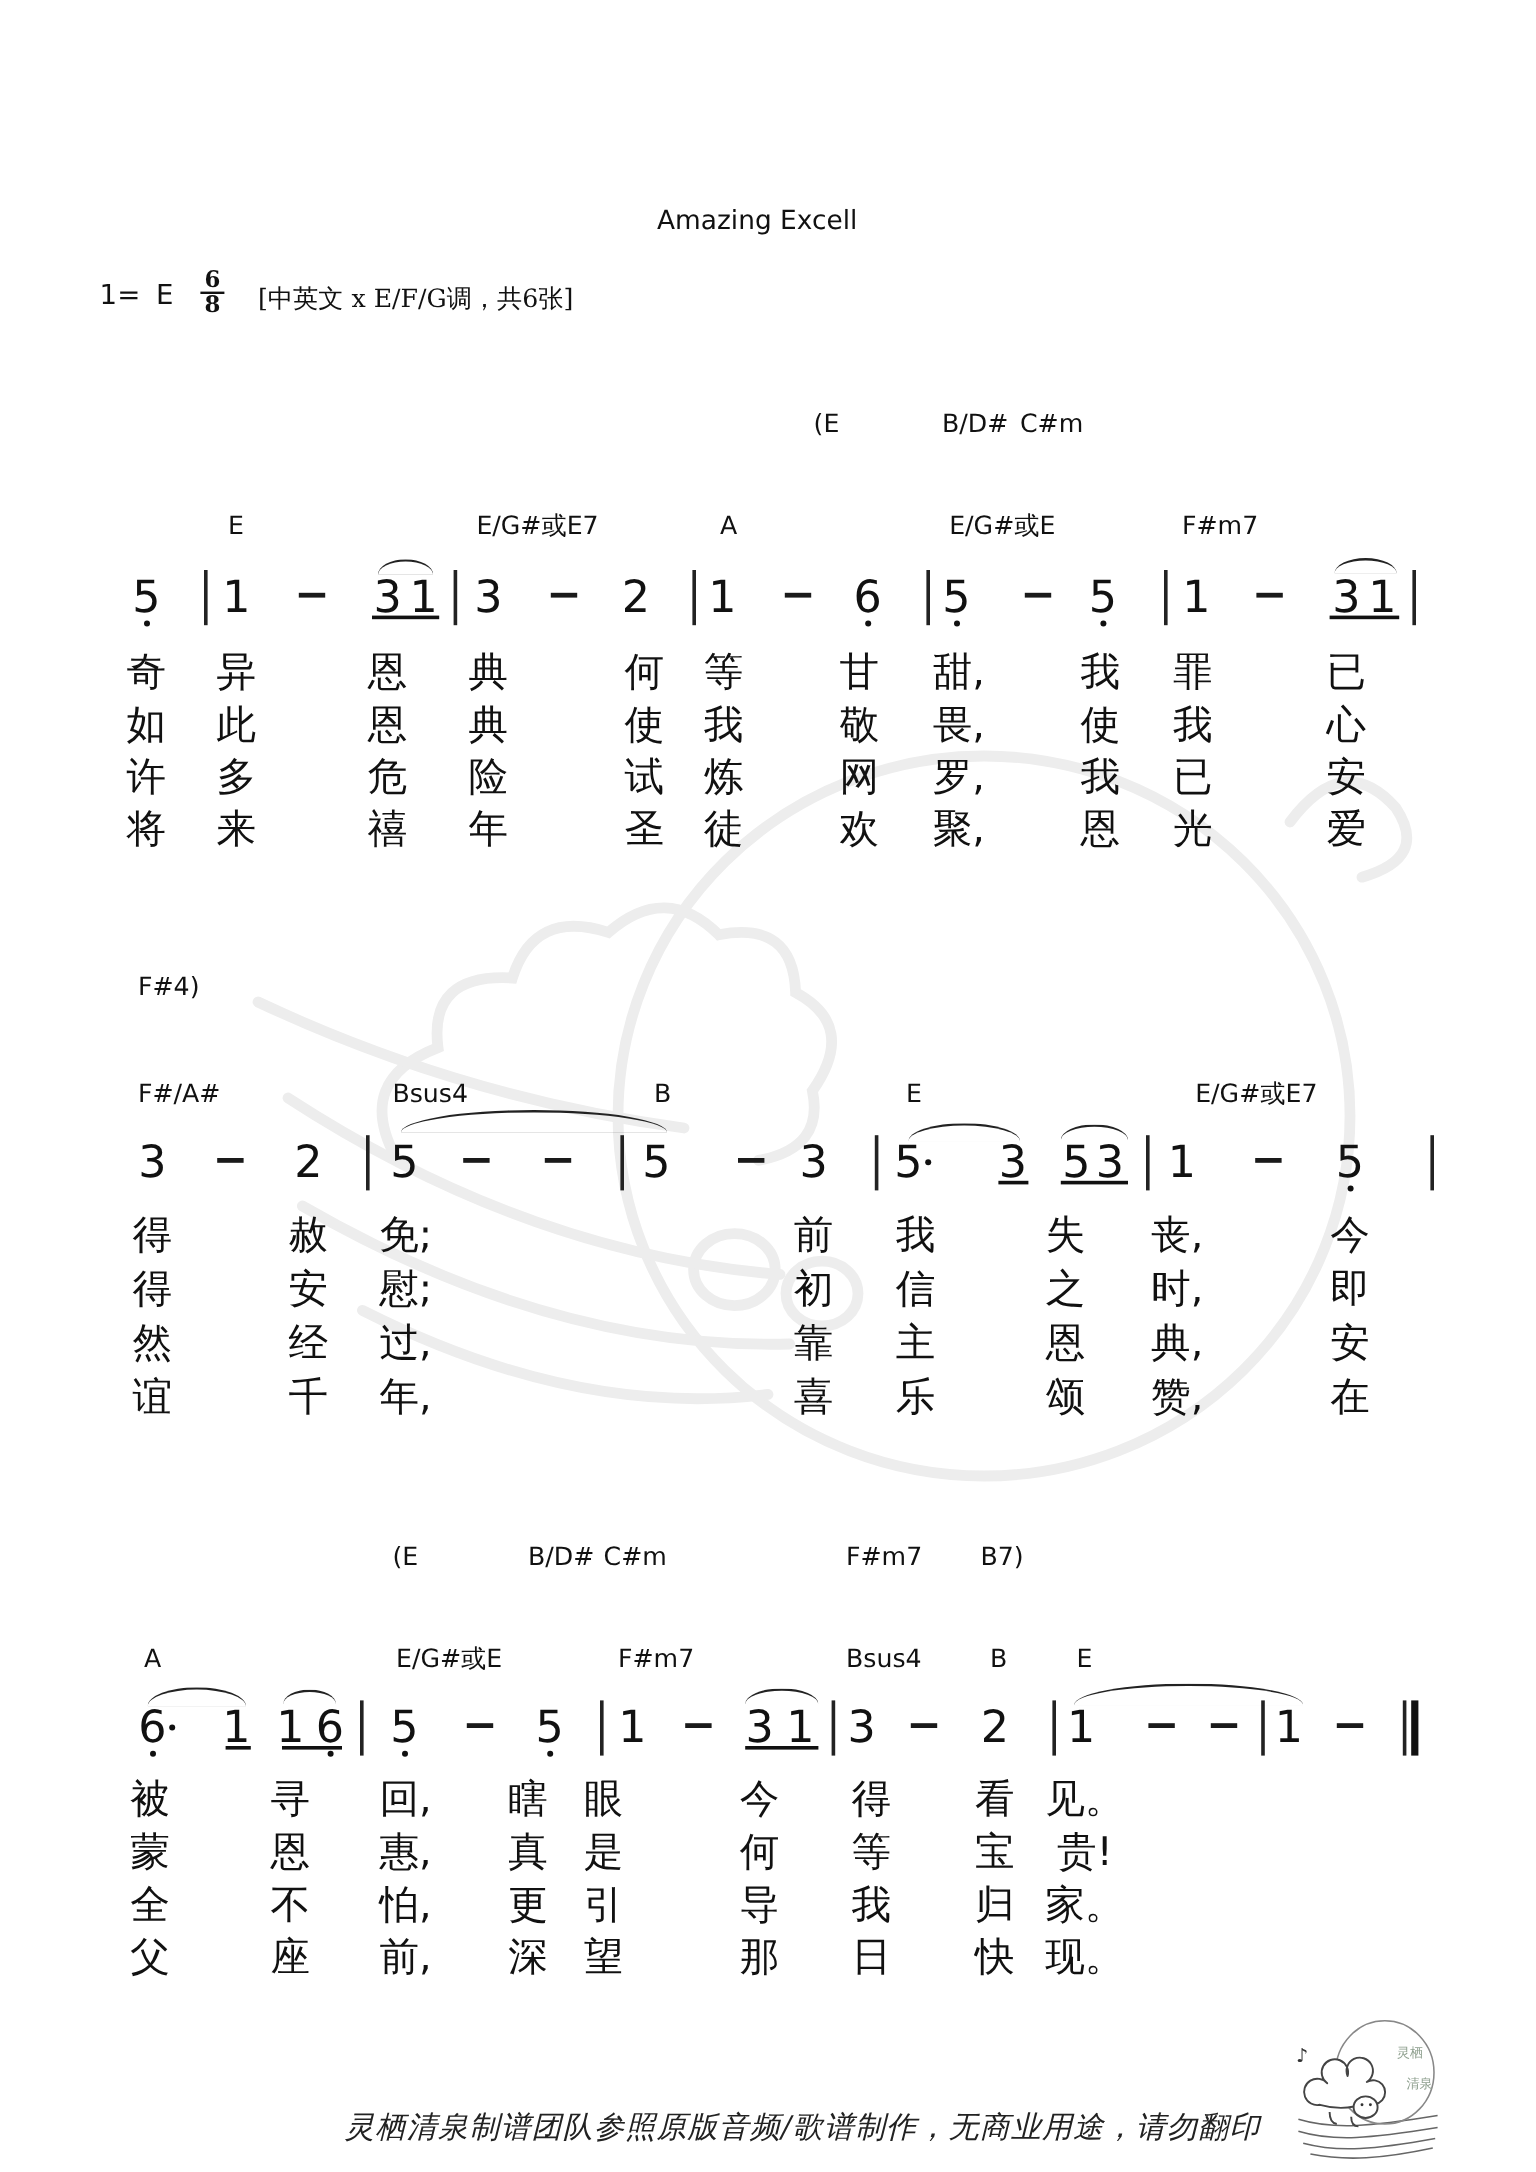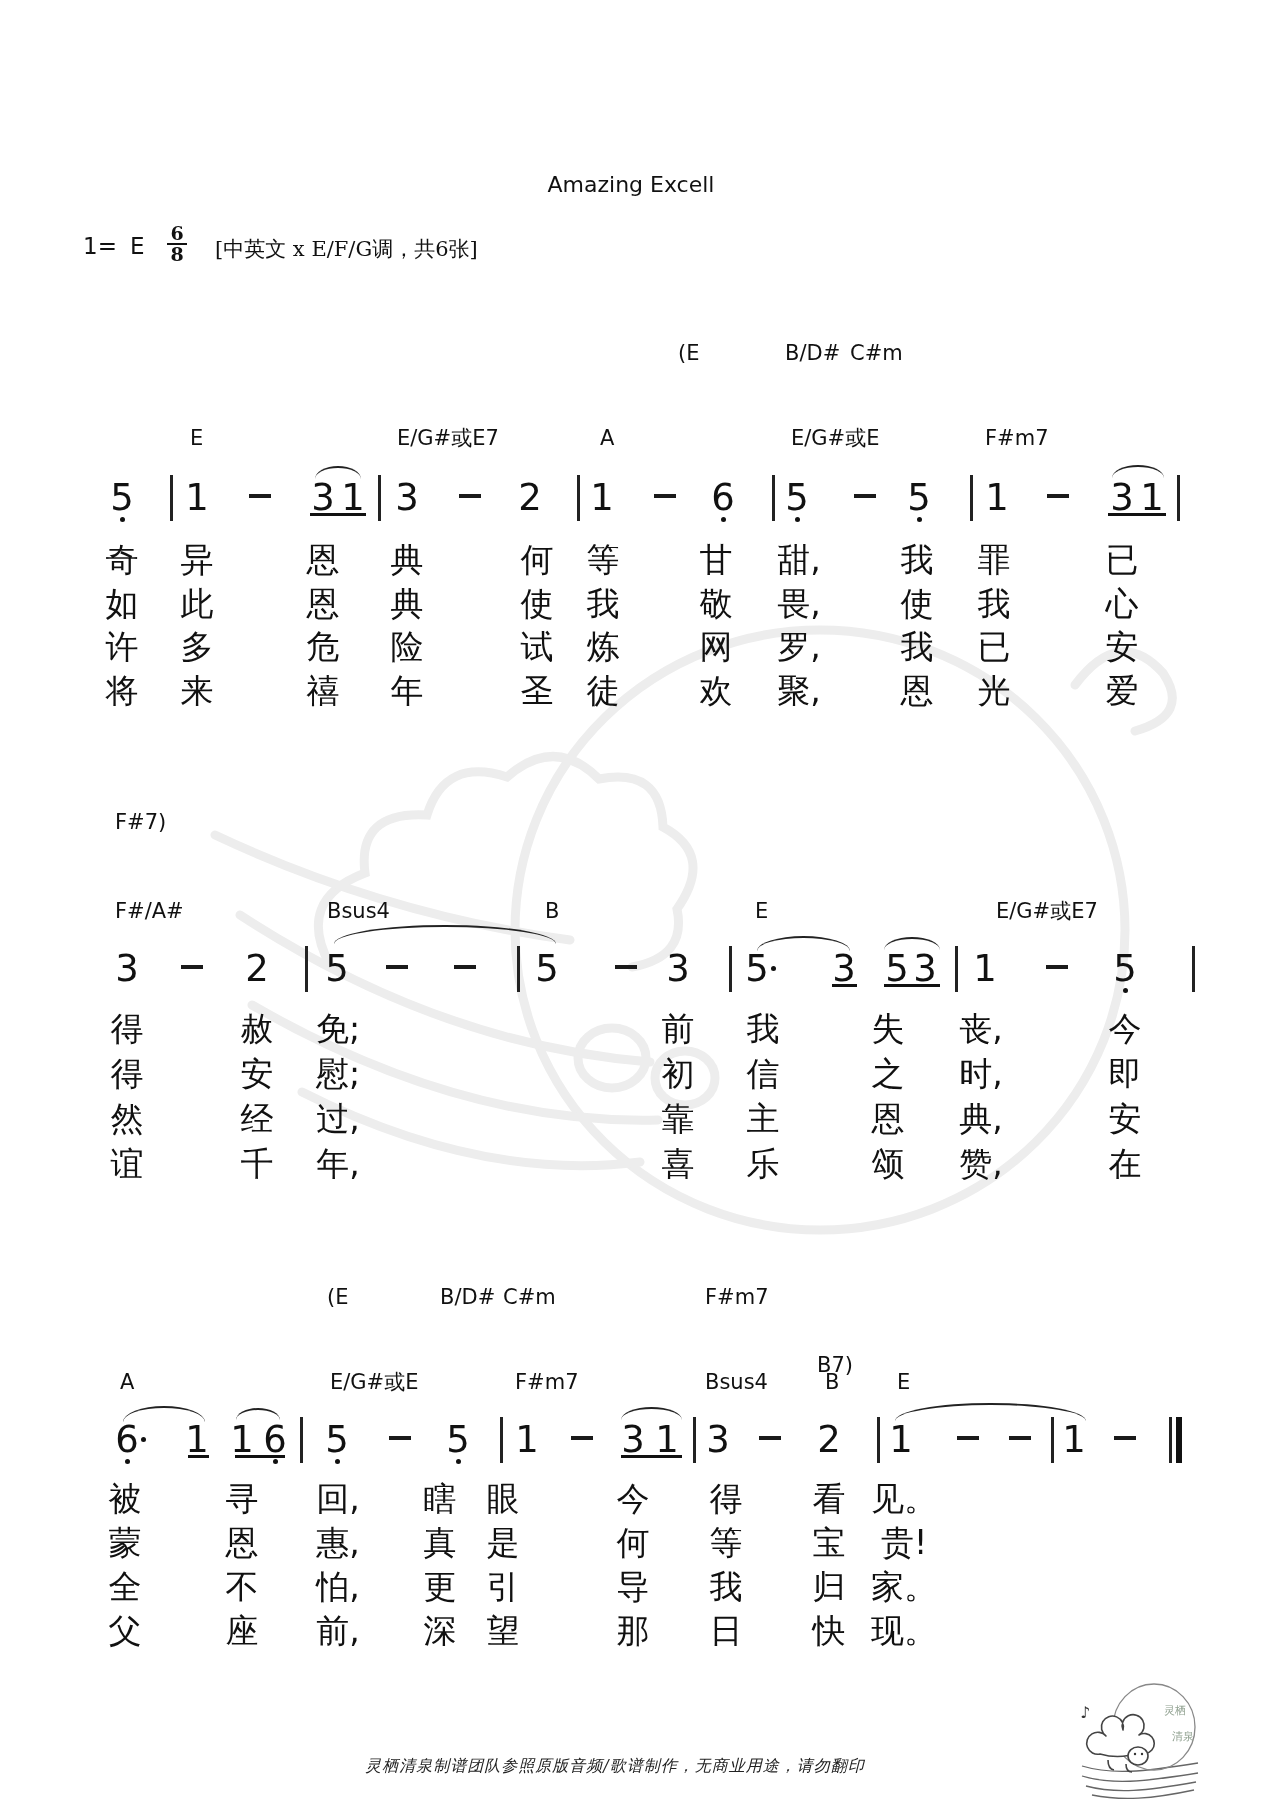--- a/index.html
+++ b/index.html
@@ -16,21 +16,21 @@
   .bracketnote{font-size:21px;font-family:"DejaVu Serif","Liberation Serif",serif;white-space:nowrap;}
   .chord{font-size:21px;line-height:21px;white-space:nowrap;}
   .note{font-size:37px;line-height:37px;transform:translateX(-50%);white-space:nowrap;}
   .lyric{font-size:33px;line-height:33px;transform:translateX(-50%);white-space:nowrap;}
   .dash{width:22px;height:4px;background:#1a1a1a;}
   .bar{width:2.5px;height:46px;background:#222;}
   .barthick{width:6px;height:46px;background:#111;}
   .beam{height:2.5px;background:#111;}
   .odot{width:5px;height:5px;border-radius:50%;background:#111;}
   .tie{border-top:2.2px solid #222;border-radius:50% 50% 0 0 / 100% 100% 0 0;}
-  .footer{font-size:16px;font-style:italic;letter-spacing:1px;text-align:center;
+  .footer{font-size:25px;font-style:italic;letter-spacing:1px;text-align:center;
           font-family:"DejaVu Serif","Liberation Serif",serif;color:#222;white-space:nowrap;}
   svg{display:block;}
 </style>
 </head>
 <body>
 
 <div id="page">
 
   <svg class="abs" style="left:180px;top:580px;" width="1000" height="700" viewBox="0 0 1000 700" fill="none" stroke="#ededed" stroke-width="9" stroke-linecap="round">
     <ellipse cx="640" cy="350" rx="305" ry="300"></ellipse>
@@ -134,21 +134,21 @@
       <div class="abs lyric" style="left: 197px; top: 673.5px;">来</div>
       <div class="abs lyric" style="left: 323px; top: 673.5px;">禧</div>
       <div class="abs lyric" style="left: 407px; top: 673.5px;">年</div>
       <div class="abs lyric" style="left: 537px; top: 673.5px;">圣</div>
       <div class="abs lyric" style="left: 603px; top: 673.5px;">徒</div>
       <div class="abs lyric" style="left: 716px; top: 673.5px;">欢</div>
       <div class="abs lyric" style="left: 799px; top: 673.5px;">聚,</div>
       <div class="abs lyric" style="left: 917px; top: 673.5px;">恩</div>
       <div class="abs lyric" style="left: 994px; top: 673.5px;">光</div>
       <div class="abs lyric" style="left: 1122px; top: 673.5px;">爱</div>
-      <div class="abs chord" style="left: 115px; top: 812px;">F#7)</div>
+      <div class="abs chord" style="left: 115px; top: 812px;">F#4)</div>
       <div class="abs chord" style="left: 115px; top: 901px;">F#/A#</div>
       <div class="abs chord" style="left: 327px; top: 901px;">Bsus4</div>
       <div class="abs chord" style="left: 545px; top: 901px;">B</div>
       <div class="abs chord" style="left: 755px; top: 901px;">E</div>
       <div class="abs chord" style="left: 996px; top: 901px;">E/G#或E7</div>
       <div class="abs note" style="left: 127px; top: 950px;">3</div>
       <div class="abs dash" style="left: 181px; top: 965px;"></div>
       <div class="abs note" style="left: 257px; top: 950px;">2</div>
       <div class="abs bar" style="left: 305px; top: 946px;"></div>
       <div class="abs note" style="left: 337px; top: 950px;">5</div>
@@ -204,21 +204,21 @@
       <div class="abs lyric" style="left: 338px; top: 1147px;">年,</div>
       <div class="abs lyric" style="left: 678px; top: 1147px;">喜</div>
       <div class="abs lyric" style="left: 763px; top: 1147px;">乐</div>
       <div class="abs lyric" style="left: 888px; top: 1147px;">颂</div>
       <div class="abs lyric" style="left: 981px; top: 1147px;">赞,</div>
       <div class="abs lyric" style="left: 1125px; top: 1147px;">在</div>
       <div class="abs chord" style="left: 327px; top: 1287px;">(E</div>
       <div class="abs chord" style="left: 440px; top: 1287px;">B/D#</div>
       <div class="abs chord" style="left: 503px; top: 1287px;">C#m</div>
       <div class="abs chord" style="left: 705px; top: 1287px;">F#m7</div>
-      <div class="abs chord" style="left: 817px; top: 1355px;">B7)</div>
+      <div class="abs chord" style="left: 817px; top: 1287px;">B7)</div>
       <div class="abs chord" style="left: 120px; top: 1372px;">A</div>
       <div class="abs chord" style="left: 330px; top: 1372px;">E/G#或E</div>
       <div class="abs chord" style="left: 515px; top: 1372px;">F#m7</div>
       <div class="abs chord" style="left: 705px; top: 1372px;">Bsus4</div>
       <div class="abs chord" style="left: 825px; top: 1372px;">B</div>
       <div class="abs chord" style="left: 897px; top: 1372px;">E</div>
       <div class="abs note" style="left: 127px; top: 1421px;">6</div>
       <div class="abs odot" style="left: 124.5px; top: 1459px;"></div>
       <div class="abs odot" style="left: 141px; top: 1437px;"></div>
       <div class="abs note" style="left: 197px; top: 1421px;">1</div>

